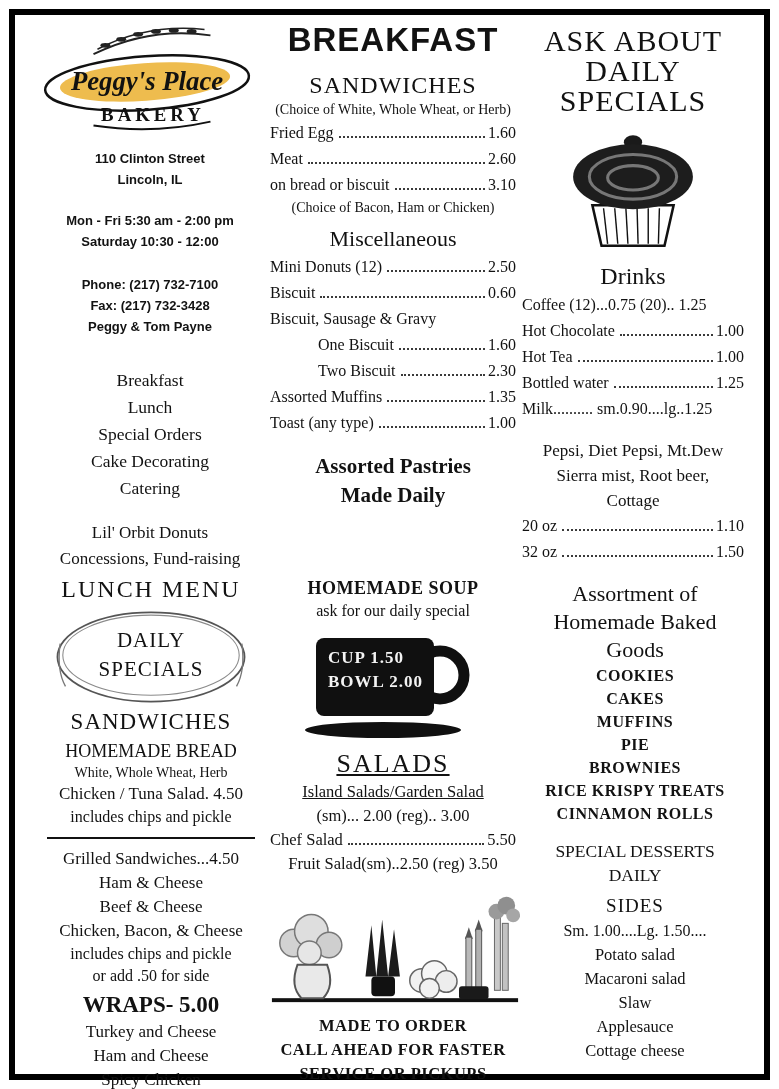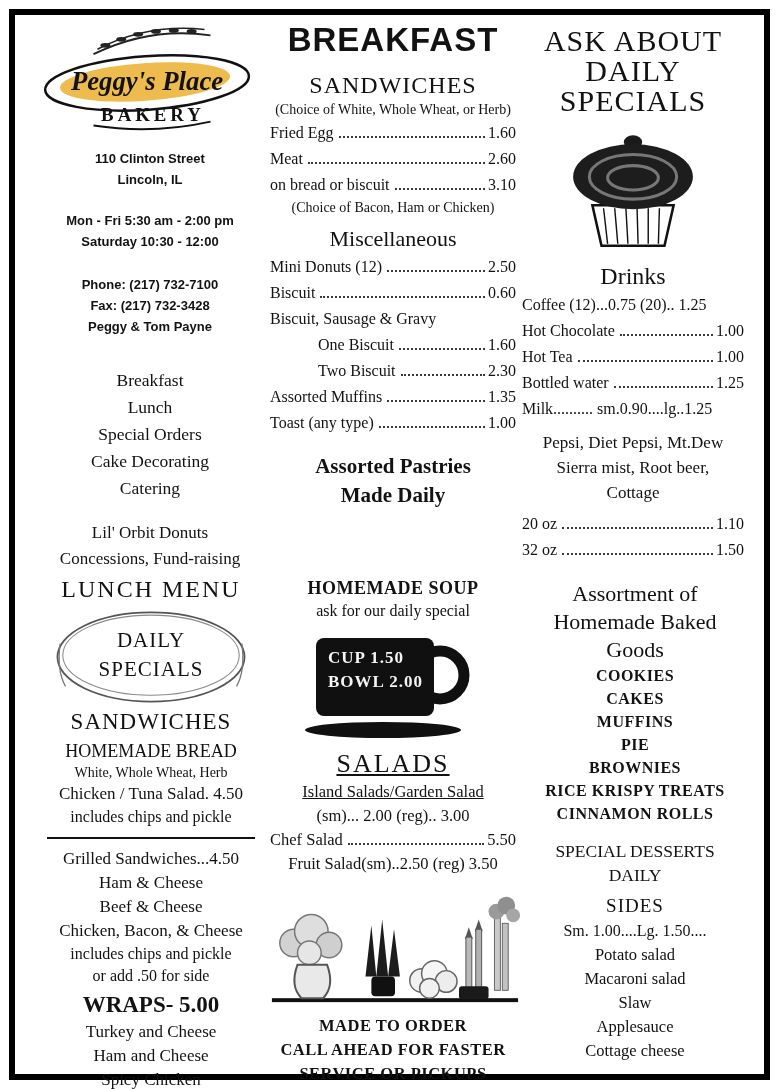--- a/index.html
+++ b/index.html
@@ -229,27 +229,27 @@
     <span class="ld"></span>
     <span class="pr">1.00</span>
   </div>
   <div class="row">
     <span>Bottled water</span>
     <span class="ld"></span>
     <span class="pr">1.25</span>
   </div>
   <div class="drinkline">Milk.......... sm.0.90....lg..1.25</div>
 
-  <div class="c" style="margin-top:8px;">
+  <div class="c" style="margin-top:16px;">
     <div class="soda">Pepsi, Diet Pepsi, Mt.Dew</div>
     <div class="soda">Sierra mist,  Root beer,</div>
     <div class="soda">Cottage</div>
   </div>
 
-  <div class="row" style="margin-top:6px;">
+  <div class="row" style="">
     <span>20 oz</span>
     <span class="ld"></span>
     <span class="pr">1.10</span>
   </div>
   <div class="row">
     <span>32 oz</span>
     <span class="ld"></span>
     <span class="pr">1.50</span>
   </div>
 </div>

